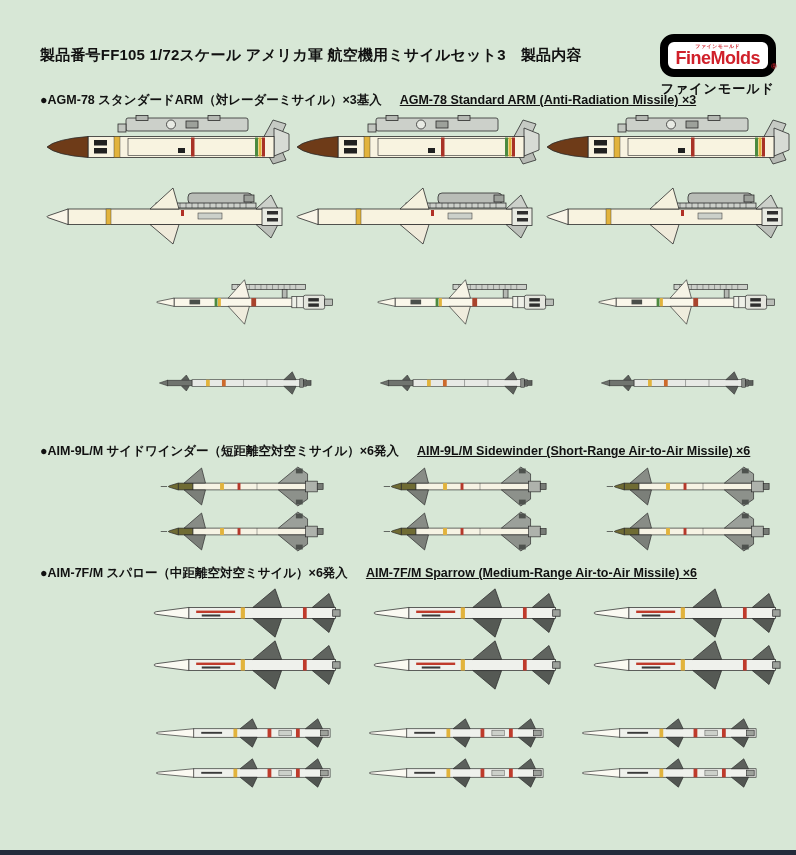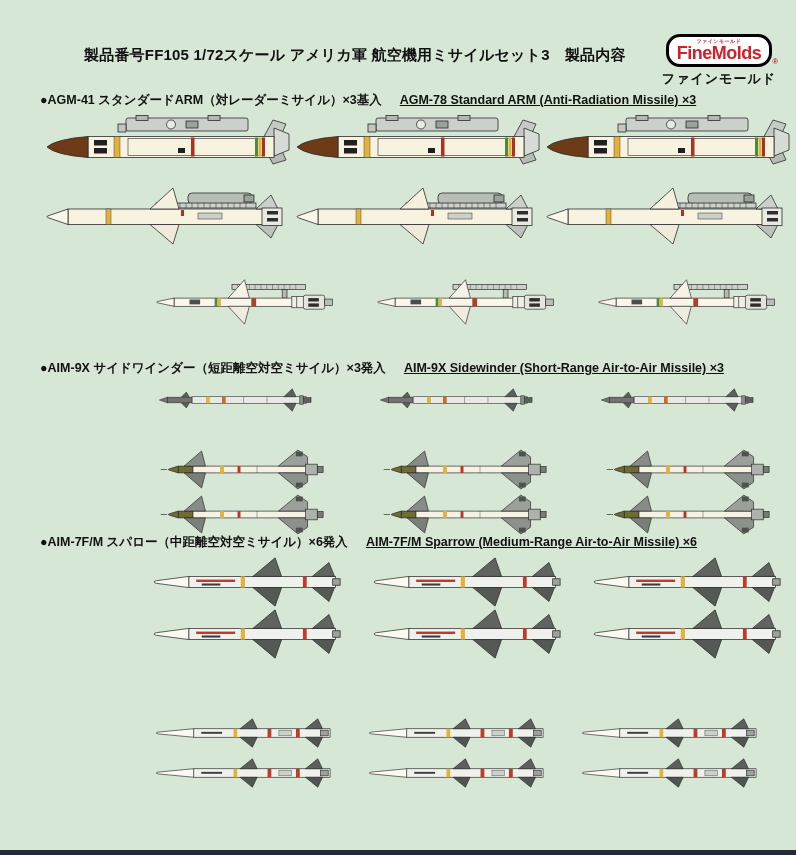--- a/index.html
+++ b/index.html
@@ -3,27 +3,27 @@
 <meta charset="utf-8">
 <style>
   html,body{margin:0;padding:0;}
   body{
     width:796px;height:855px;position:relative;overflow:hidden;
     background:#d7e7d6;
     font-family:"Liberation Sans",sans-serif;color:#111;
   }
   .title{
     position:absolute;left:40px;top:46px;
-    font-size:15px;font-weight:bold;letter-spacing:.2px;white-space:nowrap;margin-left:44px;
+    font-size:15px;font-weight:bold;letter-spacing:.2px;white-space:nowrap;
   }
   
   .logo{position:absolute;right:20px;top:34px;text-align:center;}
   .logo-box{
     position:relative;display:inline-block;background:#fff;
-    border:3px solid #000000;border-radius:14px;padding:1px 8px 2px;
+    border:8px solid #000000;border-radius:14px;padding:1px 8px 2px;
   }
   .logo-kana-tiny{display:block;font-size:5px;line-height:6px;color:#d0202a;font-weight:bold;letter-spacing:.5px;}
   .logo-text{display:block;font-size:18px;line-height:18px;font-weight:bold;color:#d0202a;letter-spacing:-.5px;}
   .logo-reg{position:absolute;right:-9px;bottom:-2px;font-size:8px;color:#d0202a;font-weight:bold;}
   .logo-kana{margin-top:3px;font-size:13px;font-weight:bold;color:#111;letter-spacing:1px;}
   
   .sec{position:absolute;left:40px;right:6px;}
   .sec-label{font-size:12.5px;font-weight:bold;white-space:nowrap;}
   .sec-label .en{margin-left:18px;text-decoration:underline;}
   .row{display:flex;align-items:center;}
@@ -32,21 +32,21 @@
   .row-agm88{margin-top:4px;}
   .row-agm45{margin-top:5px;margin-left:108px;gap:26px;}
   .row-aim9x{margin-top:8px;margin-left:114px;gap:56px;}
   .row-aim9lm{margin-top:4px;margin-left:112px;gap:48px;}
   .row-aim9lm.second{margin-top:0;}
   .row-aim7{margin-top:5px;margin-left:104px;gap:20px;}
   .row-aim7.second{margin-top:0;}
   .row-aim120{margin-top:5px;margin-left:104px;gap:18px;}
   .row-aim120.second{margin-top:4px;}
   .sec1{top:92px;} .sec2{top:178px;} .sec3{top:268px;} .sec4{top:360px;}
-  .sec5{top:443px;} .sec6{top:534px;} .sec7{top:710px;}
+  .sec5{top:443px;} .sec6{top:565px;} .sec7{top:710px;}
   .footer-bar{position:absolute;left:0;bottom:0;width:100%;height:5px;background:#232b3b;}
   .defs-hidden{position:absolute;width:0;height:0;overflow:hidden;}
 </style>
 </head>
 <body>
 
 <svg class="defs-hidden" aria-hidden="true">
   <defs>
     <symbol id="sym-agm78" viewBox="0 0 250 54">
       <g stroke="#2b2b2b" stroke-width="0.8">
@@ -190,21 +190,21 @@
   <div class="logo-box">
     <span class="logo-kana-tiny">ファインモールド</span>
     <span class="logo-text">FineMolds</span>
     <span class="logo-reg">®</span>
   </div>
   <div class="logo-kana">ファインモールド</div>
 </div>
 
 <section class="sec sec1">
   <div class="sec-label">
-    <span class="jp">●AGM-41 スタンダードARM（対レーダーミサイル）×3基入</span><span class="en">AGM-78 Standard ARM (Anti-Radiation Missile) ×3</span>
+    <span class="jp">●AGM-78 スタンダードARM（対レーダーミサイル）×3基入</span><span class="en">AGM-78 Standard ARM (Anti-Radiation Missile) ×3</span>
   </div>
   <div class="row row-agm78">
     <svg class="m" width="250" height="54">
         <use href="#sym-agm78"></use>
       </svg>
     <svg class="m" width="250" height="54">
         <use href="#sym-agm78"></use>
       </svg>
     <svg class="m" width="250" height="54">
         <use href="#sym-agm78"></use>
@@ -234,37 +234,37 @@
     <svg class="m" width="195" height="56">
         <use href="#sym-agm45"></use>
       </svg>
     <svg class="m" width="195" height="56">
         <use href="#sym-agm45"></use>
       </svg>
   </div>
 </section>
 
 <section class="sec sec4">
-  <div class="sec-label">
-    <span class="jp">●AIM-9X サイドワインダー（短距離空対空ミサイル）×3発入</span><span class="en">AIM-9X Sidewinder (Short-Range Air-to-Air Missile) ×3</span>
-  </div>
   <div class="row row-aim9x">
     <svg class="m" width="165" height="30">
         <use href="#sym-aim9x"></use>
       </svg>
     <svg class="m" width="165" height="30">
         <use href="#sym-aim9x"></use>
       </svg>
     <svg class="m" width="165" height="30">
         <use href="#sym-aim9x"></use>
       </svg>
   </div>
 </section>
 
 <section class="sec sec5">
+  <div class="sec-label">
+    <span class="jp">●AIM-9L/M サイドワインダー（短距離空対空ミサイル）×6発入</span><span class="en">AIM-9L/M Sidewinder (Short-Range Air-to-Air Missile) ×6</span>
+  </div>
   <div class="row row-aim9lm">
     <svg class="m" width="175" height="45">
         <use href="#sym-aim9lm"></use>
       </svg>
     <svg class="m" width="175" height="45">
         <use href="#sym-aim9lm"></use>
       </svg>
     <svg class="m" width="175" height="45">
         <use href="#sym-aim9lm"></use>
       </svg>

